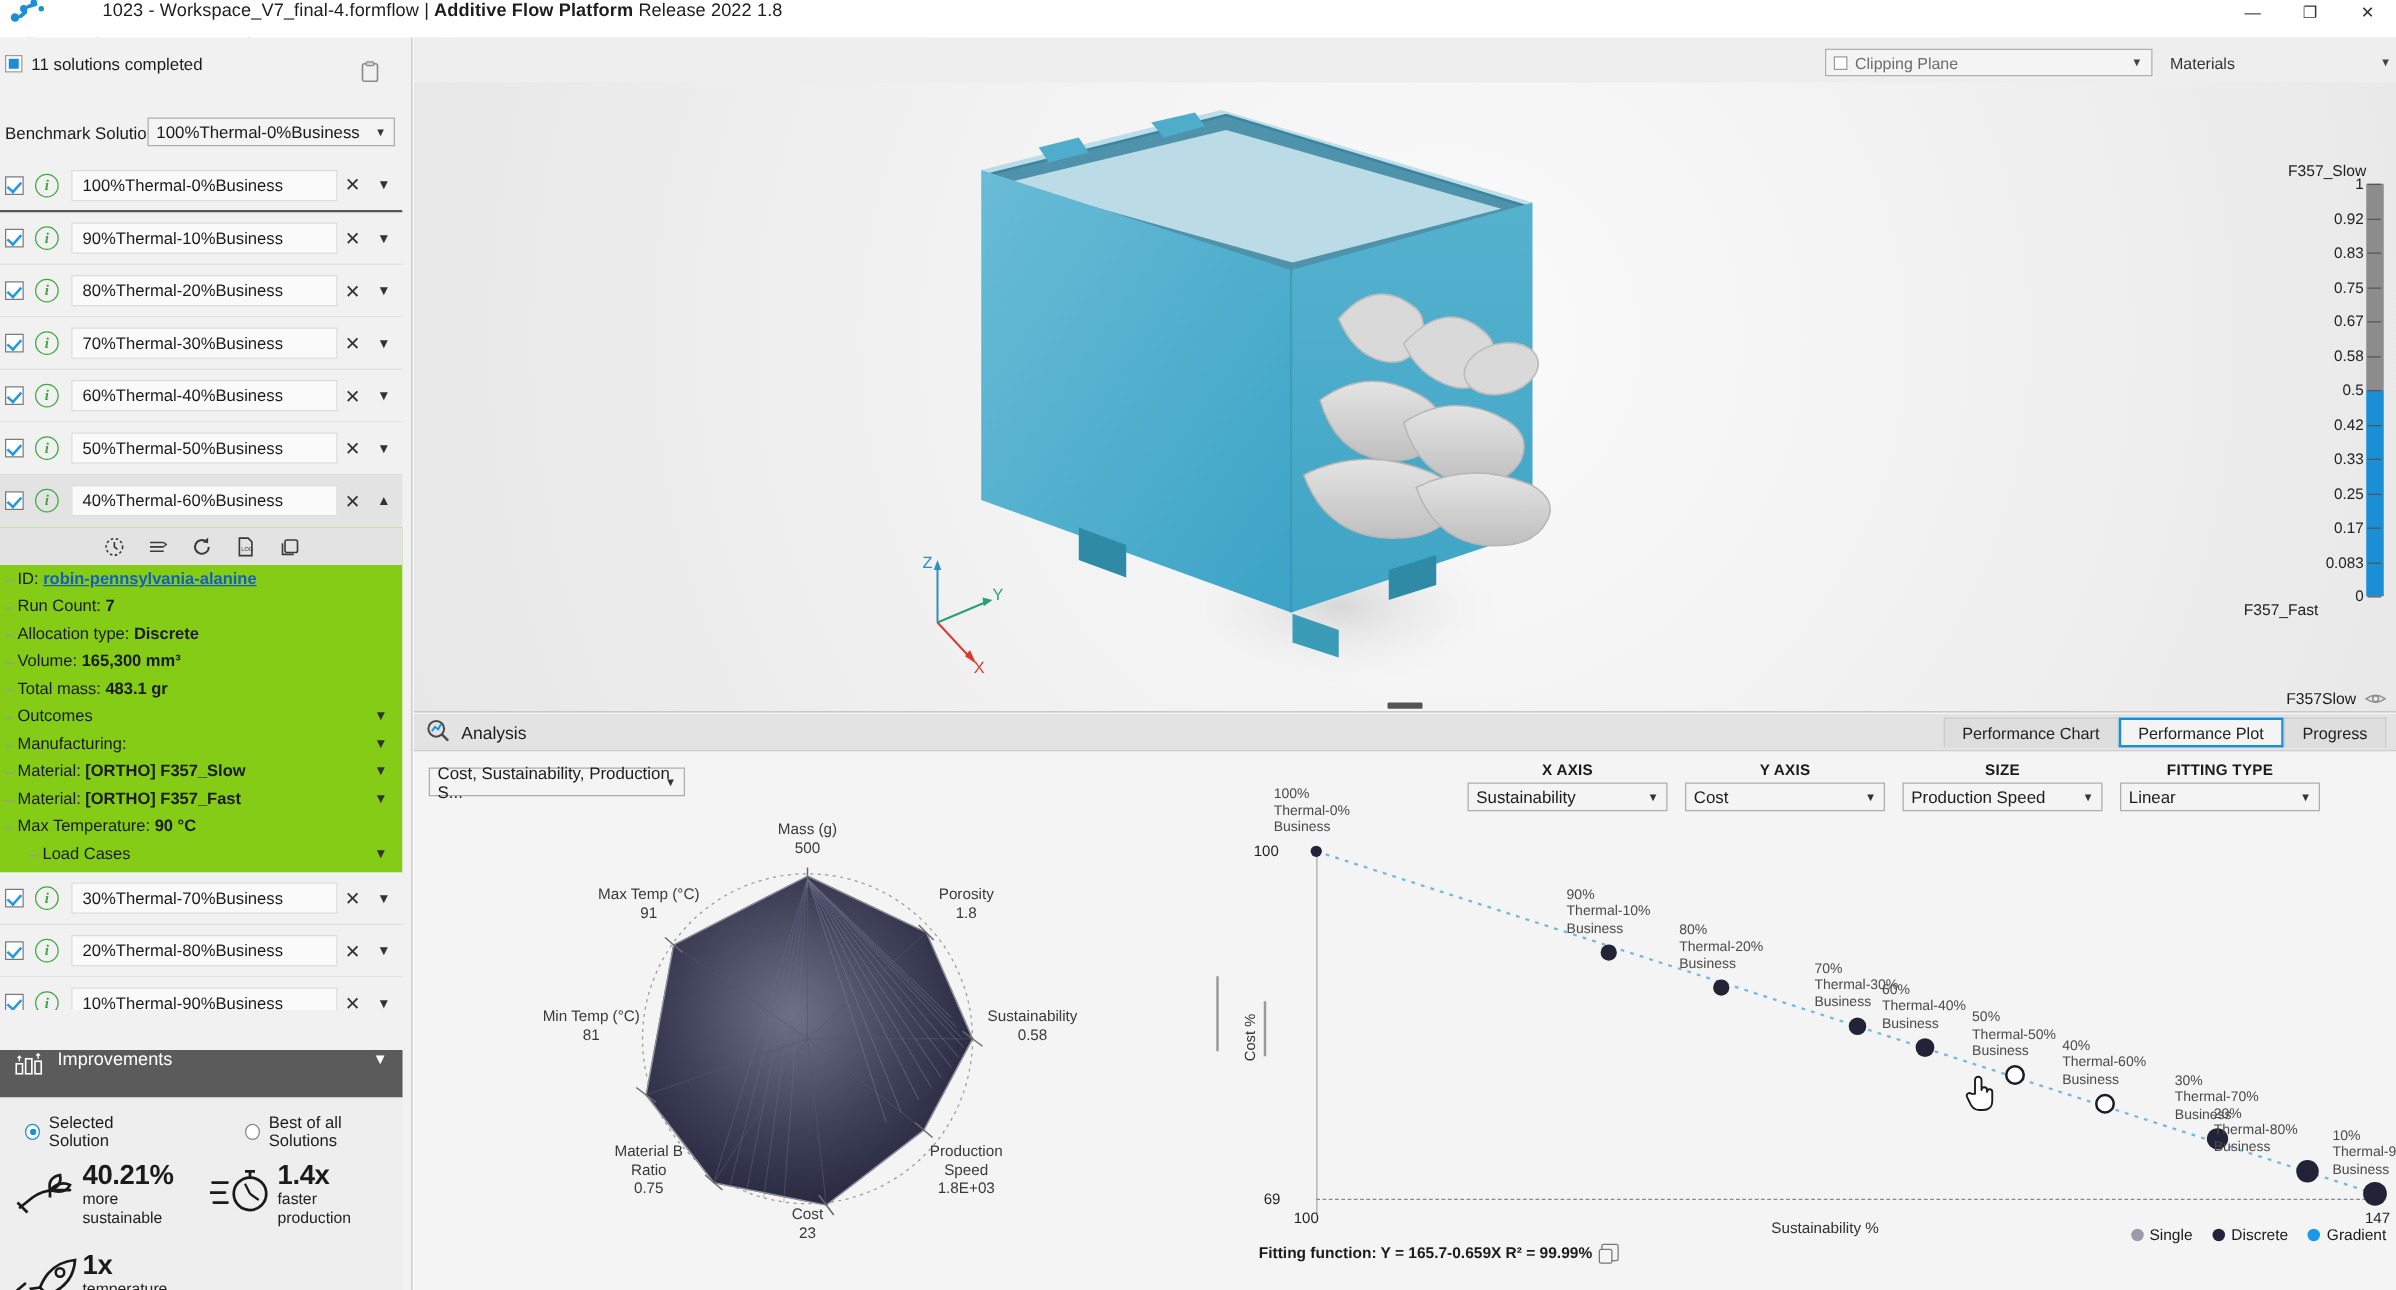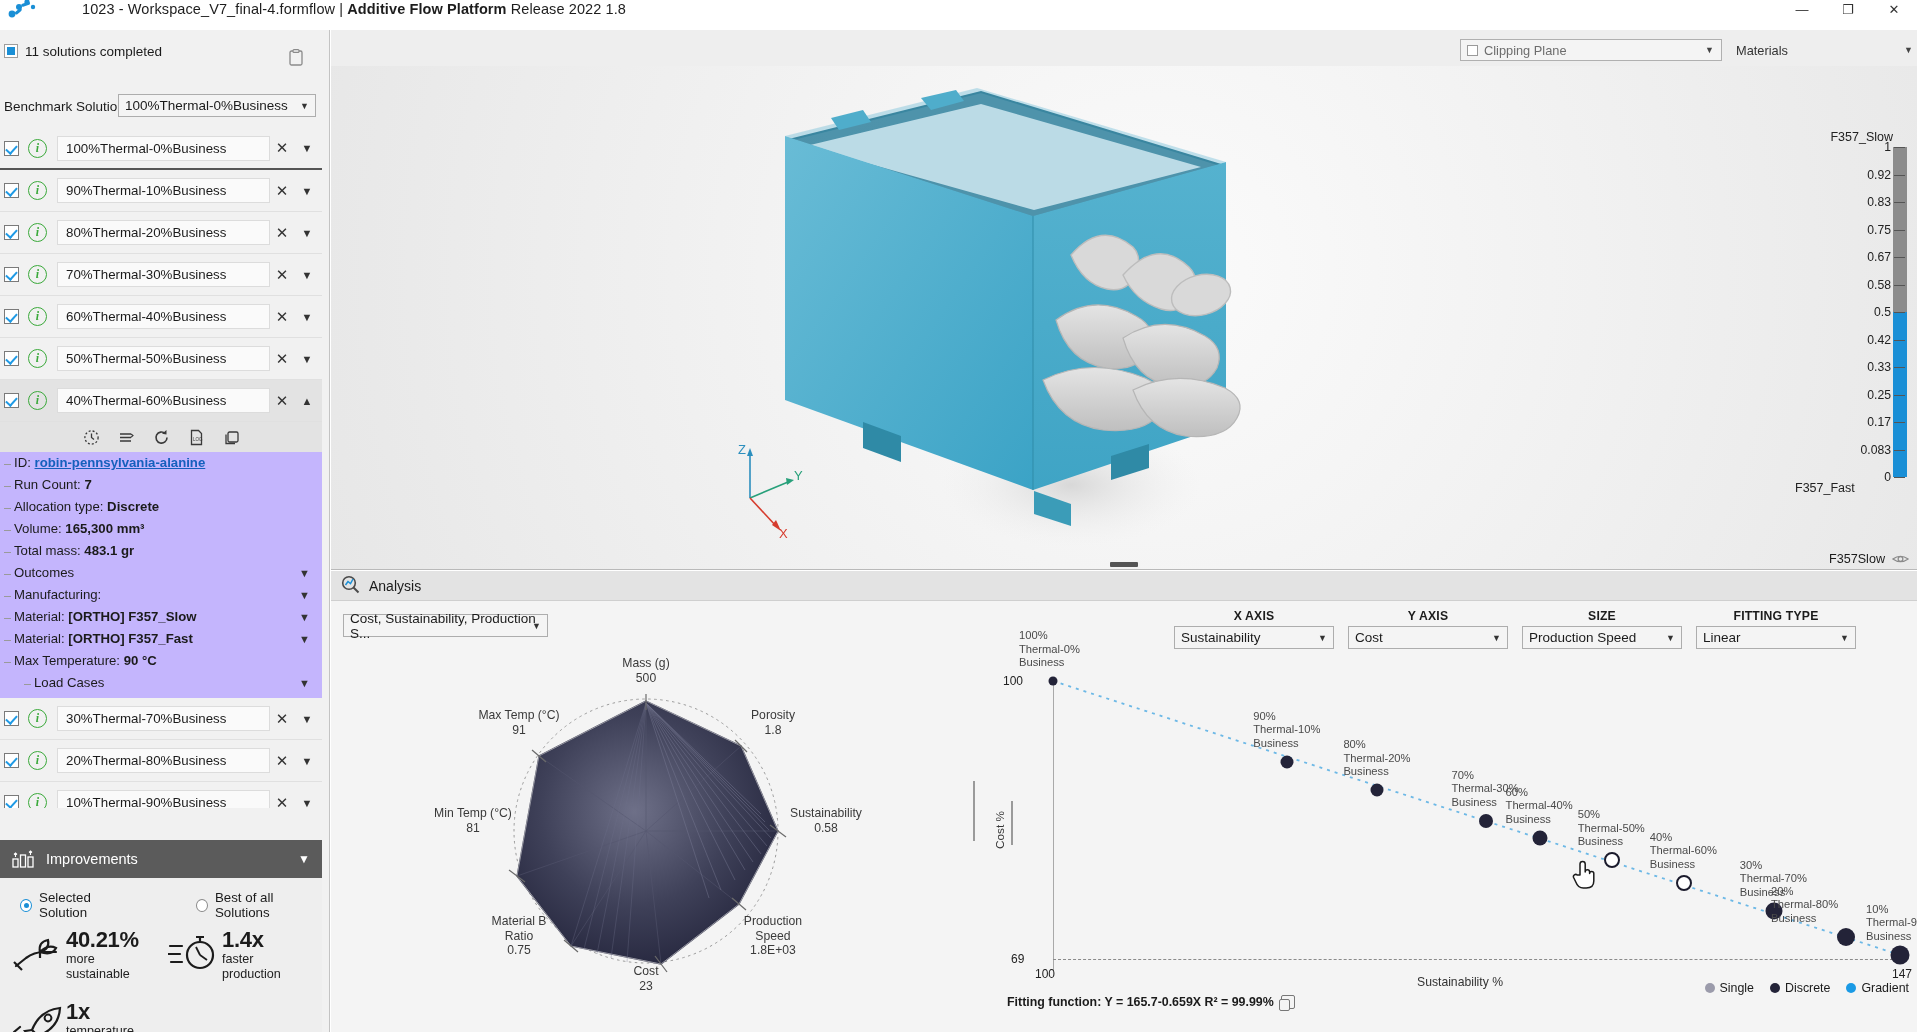--- a/index.html
+++ b/index.html
@@ -43,34 +43,34 @@
   .sol-row.sel-row{background:#e3e3e3;}
   .sol-row.first{border-bottom:2px solid #555;}
   .chk{width:15px;height:15px;border:1px solid #7a7a7a;background:#fff;position:relative;flex:none;}
   .chk:after{content:"";position:absolute;left:3px;top:1px;width:5px;height:9px;border:solid #1f9ae5;border-width:0 2.4px 2.4px 0;transform:rotate(42deg);}
   .iico{width:19px;height:19px;border-radius:50%;border:1.8px solid #3aa93a;color:#3aa93a;font-size:12px;font-weight:bold;font-style:italic;display:flex;align-items:center;justify-content:center;margin-left:9px;flex:none;font-family:"Liberation Serif",serif;}
   .sol-name{margin-left:10px;flex:1;height:25px;background:#fafafa;border:1px solid #dcdcdc;display:flex;align-items:center;padding-left:8px;font-size:13.3px;max-width:213px;}
   .xbtn{width:24px;text-align:center;color:#333;font-size:15px;flex:none;}
   .vbtn{width:26px;text-align:center;color:#333;font-size:11px;flex:none;}
 
   
-  .detail{background:#c4b5fd;padding:0 0 4px 0;}
+  .detail{background:#84cc16;padding:0 0 4px 0;}
   .dtoolbar{height:30px;display:flex;align-items:center;justify-content:center;gap:18px;background:#e3e3e3;}
   .dtoolbar svg{display:block;}
   .dline{font-size:13.2px;padding:3px 0 3px 14px;line-height:16px;position:relative;}
   .dline:before{content:"";position:absolute;left:4px;top:12px;width:7px;height:1px;background:#9a9a9a;}
   .dline b{font-weight:bold;}
   .dlink{color:#1560bd;text-decoration:underline;font-weight:bold;}
   .dsub{padding-left:34px;}
   .dsub:before{left:24px;}
   .drow{display:flex;align-items:center;justify-content:space-between;padding-right:12px;}
   .drow .chev{font-size:11px;color:#333;}
 
   
-  .imp-head{position:absolute;left:0;top:810px;width:322px;height:38px;background:#5b5b5b;color:#fff;display:flex;align-items:center;padding:0 12px;}
+  .imp-head{position:absolute;left:0;top:810px;width:322px;height:38px;background:#5b5b5b;color:#fff;display:flex;padding:0 12px;}
   .imp-head .t{margin-left:12px;font-size:14.5px;}
   .imp-head .chev{margin-left:auto;font-size:12px;}
   .imp-body{position:absolute;left:0;top:848px;width:322px;height:184px;background:#eeeeee;}
   .radios{display:flex;align-items:center;padding:12px 0 0 20px;gap:62px;}
   .radio{display:flex;align-items:center;font-size:13.3px;}
   .radio .dot{width:13px;height:13px;border-radius:50%;border:1.4px solid #8a8a8a;background:#fff;margin-right:7px;position:relative;}
   .radio.on .dot{border-color:#1a8fd6;}
   .radio.on .dot:after{content:"";position:absolute;left:3px;top:3px;width:5px;height:5px;border-radius:50%;background:#1a8fd6;}
   .imp-grid{display:grid;grid-template-columns:1fr 1fr;gap:0 0;padding:8px 0 0 10px;}
   .imp-cell{display:flex;align-items:flex-start;height:72px;}
@@ -525,20 +525,25 @@
   <div class="analysis">
     <div class="an-head">
       <span>
         <svg width="19" height="19" viewBox="0 0 19 19">
           <circle cx="8" cy="8" r="6.3" fill="none" stroke="#4a4a4a" stroke-width="1.6"></circle>
           <line x1="12.5" y1="12.5" x2="17.5" y2="17.5" stroke="#4a4a4a" stroke-width="2"></line>
           <polyline points="4.5,10 7,6.5 9.5,8.5 12,4" fill="none" stroke="#1a8fd6" stroke-width="1.5"></polyline>
         </svg>
       </span>
       <span class="t">Analysis</span>
+      <div class="tabs" id="tabs">
+          <div class="tab ">Performance Chart</div>
+          <div class="tab active">Performance Plot</div>
+          <div class="tab ">Progress</div>
+        </div>
     </div>
 
     <div class="an-left">
       <div class="sel chart-sel">
         <span>Cost, Sustainability, Production S...</span>
         <span class="arrow">▼</span>
       </div>
 
       <div class="radar">
         <svg width="450" height="370" viewBox="0 0 450 370" style="position:absolute;left:0;top:0;">

